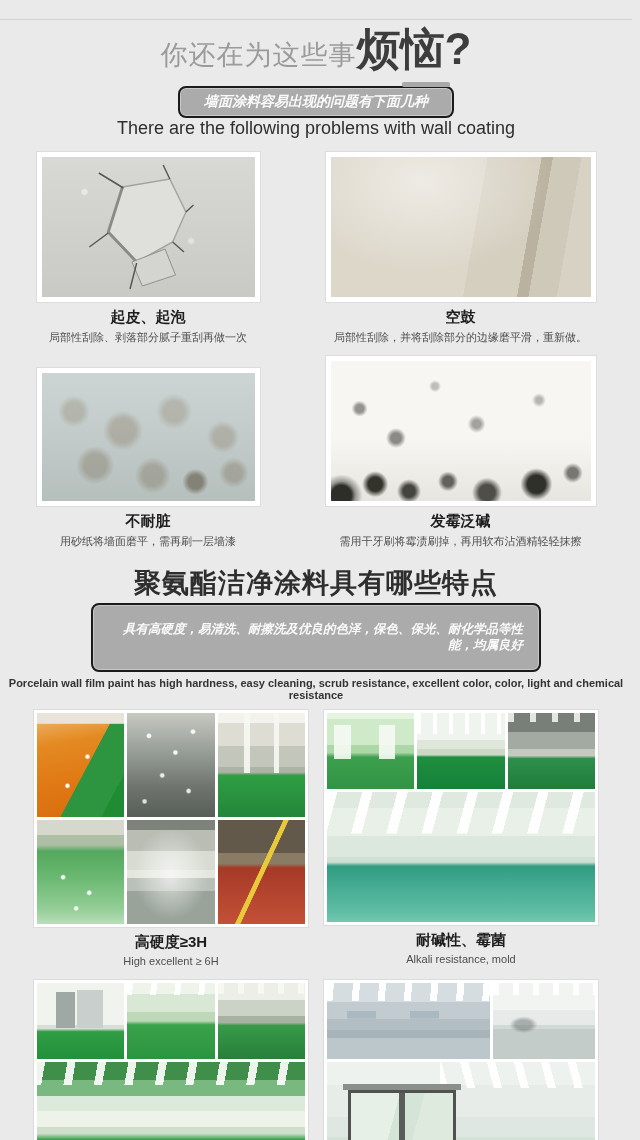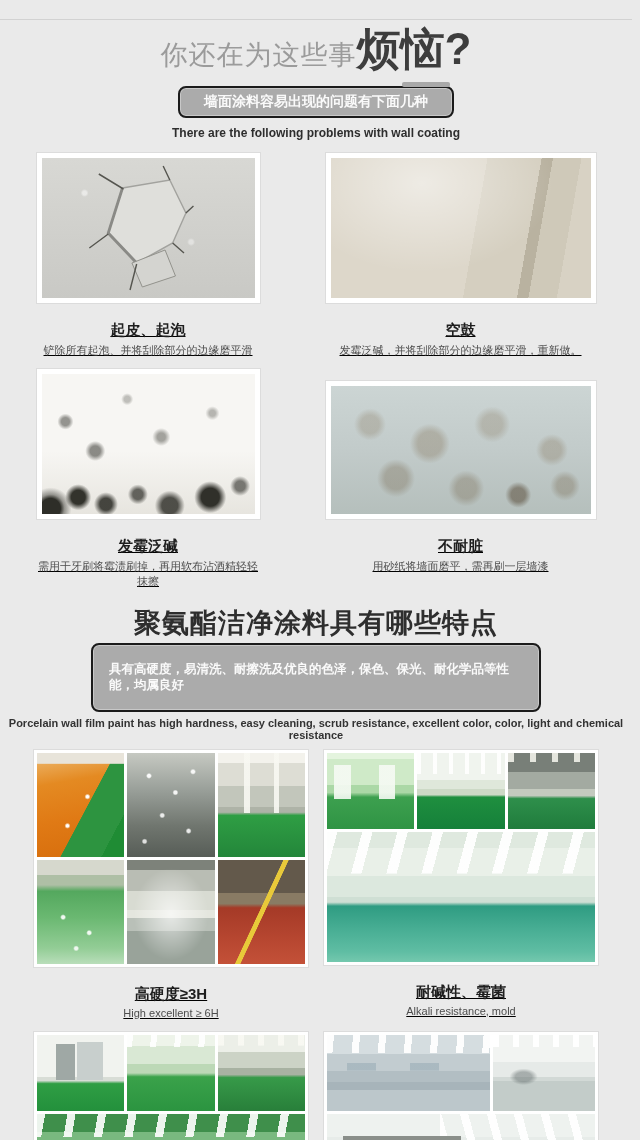--- a/index.html
+++ b/index.html
@@ -9,35 +9,35 @@
   .top-strip { height:20px; border-bottom:1px solid #d2d2d2; }
 
   
   .s1-head { text-align:center; margin-top:4px; line-height:50px; white-space:nowrap; position:relative; }
   .t-gray { font-size:27px; color:#9b9b9b; letter-spacing:1px; }
   .t-dark { font-size:44px; font-weight:bold; color:#3d3d3d; letter-spacing:0px; }
   .title-smudge { position:absolute; left:402px; top:58px; width:48px; height:5px; background:#a9a9a9; border-radius:2px; }
 
   .pill { display:block; width:fit-content; margin:2px auto 0; background:#ababab; color:#fafafa;
           border:2px solid #1b1b1b; border-radius:8px; padding:5px 24px; font-size:14px; font-weight:bold;
-          text-align:left; box-shadow:inset 0 0 0 1px rgba(255,255,255,.35); }
+          text-align:right; box-shadow:inset 0 0 0 1px rgba(255,255,255,.35);font-style:italic; }
   .pill2 { max-width:450px; font-size:12.5px; line-height:1.3; padding:16px 16px; }
-  .en-line { text-align:center; font-size:12px; font-weight:bold; color:#2e2e2e; margin-top:8px; }
+  .en-line { text-align:center; font-size:18px; font-weight:normal; color:#2e2e2e; }
   .en-line2 { font-weight:600; font-size:11px; margin-top:5px; color:#333; }
   .s2-title { text-align:center; font-size:27px; font-weight:bold; color:#2e2e2e; margin-top:16px; letter-spacing:1px;font-family:Liberation Serif, serif; }
 
   
   .grid1 { display:grid; grid-template-columns:225px 272px; column-gap:64px; row-gap:10px;
            justify-content:center; margin-top:12px; }
   .grid2 { display:grid; grid-template-columns:276px 276px; column-gap:14px; row-gap:12px;
            justify-content:center; margin-top:8px; }
   figure { display:flex; flex-direction:column; }
   .pframe { background:#fff; padding:5px; border:1px solid #dcdcdc; }
   .pframe4 { margin-top:12px; }
-  .cap { text-align:center; margin-top:17px;text-decoration:underline; }
+  .cap { text-align:center; margin-top:5px; }
   .cap-cn { font-size:15px; font-weight:bold; color:#1e1e1e; }
   .cap-sub { font-size:11px; color:#4d4d4d; margin-top:3px; }
 
   
   .photo { width:100%; }
   .p1 { height:140px;
     background:
       radial-gradient(circle at 20% 25%, rgba(255,255,255,.5) 0 2px, transparent 4px),
       radial-gradient(circle at 70% 60%, rgba(255,255,255,.4) 0 2px, transparent 4px),
       linear-gradient(to bottom,#d8d8d4,#c9c9c5); }
@@ -187,51 +187,51 @@
             <svg viewBox="0 0 225 140" preserveAspectRatio="none">
               <path d="M85,30 L135,22 L152,55 L138,85 L100,105 L70,75 Z" fill="#dfdfdb" stroke="#a2a29e" stroke-width="1.5"></path>
               <path d="M85,30 L70,75 L100,105" fill="none" stroke="#8a8a86" stroke-width="3"></path>
               <path d="M95,105 L130,92 L141,118 L106,129 Z" fill="#d4d4d0" stroke="#90908a" stroke-width="1"></path>
               <path d="M60,16 L86,31 M135,22 L128,8 M152,55 L160,48 M138,85 L150,95 M100,106 L93,132 M70,76 L50,90" stroke="#55554f" stroke-width="1.5" fill="none"></path>
             </svg>
           </div>
         </div>
         <figcaption class="cap">
           <div class="cap-cn">起皮、起泡</div>
-          <div class="cap-sub">铲除所有起泡、并将刮除部分的边缘磨平滑</div>
+          <div class="cap-sub">局部性刮除、剥落部分腻子重刮再做一次</div>
         </figcaption>
       </figure>
 
       <figure>
         <div class="pframe">
           <div class="photo p2"></div>
         </div>
         <figcaption class="cap">
           <div class="cap-cn">空鼓</div>
-          <div class="cap-sub">发霉泛碱，并将刮除部分的边缘磨平滑，重新做。</div>
+          <div class="cap-sub">局部性刮除，并将刮除部分的边缘磨平滑，重新做。</div>
+        </figcaption>
+      </figure>
+
+      <figure>
+        <div class="pframe pframe4">
+          <div class="photo p4"></div>
+        </div>
+        <figcaption class="cap">
+          <div class="cap-cn">不耐脏</div>
+          <div class="cap-sub">用砂纸将墙面磨平，需再刷一层墙漆</div>
         </figcaption>
       </figure>
 
       <figure>
         <div class="pframe">
           <div class="photo p3"></div>
         </div>
         <figcaption class="cap">
           <div class="cap-cn">发霉泛碱</div>
           <div class="cap-sub">需用干牙刷将霉渍刷掉，再用软布沾酒精轻轻抹擦</div>
-        </figcaption>
-      </figure>
-
-      <figure>
-        <div class="pframe pframe4">
-          <div class="photo p4"></div>
-        </div>
-        <figcaption class="cap">
-          <div class="cap-cn">不耐脏</div>
-          <div class="cap-sub">用砂纸将墙面磨平，需再刷一层墙漆</div>
         </figcaption>
       </figure>
     </div>
   </section>
 
   <section>
     <div class="s2-title">聚氨酯洁净涂料具有哪些特点</div>
     <div class="pill pill2">具有高硬度，易清洗、耐擦洗及优良的色泽，保色、保光、耐化学品等性能，均属良好</div>
     <div class="en-line en-line2">Porcelain wall film paint has high hardness, easy cleaning, scrub resistance, excellent color, color, light and chemical resistance</div>
 

